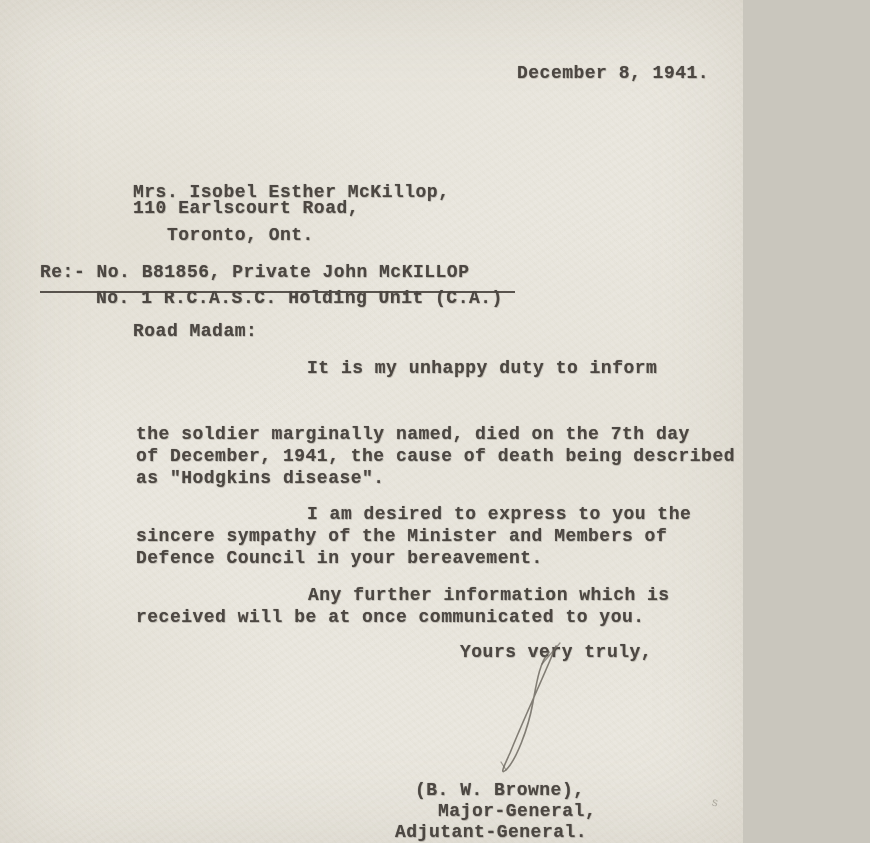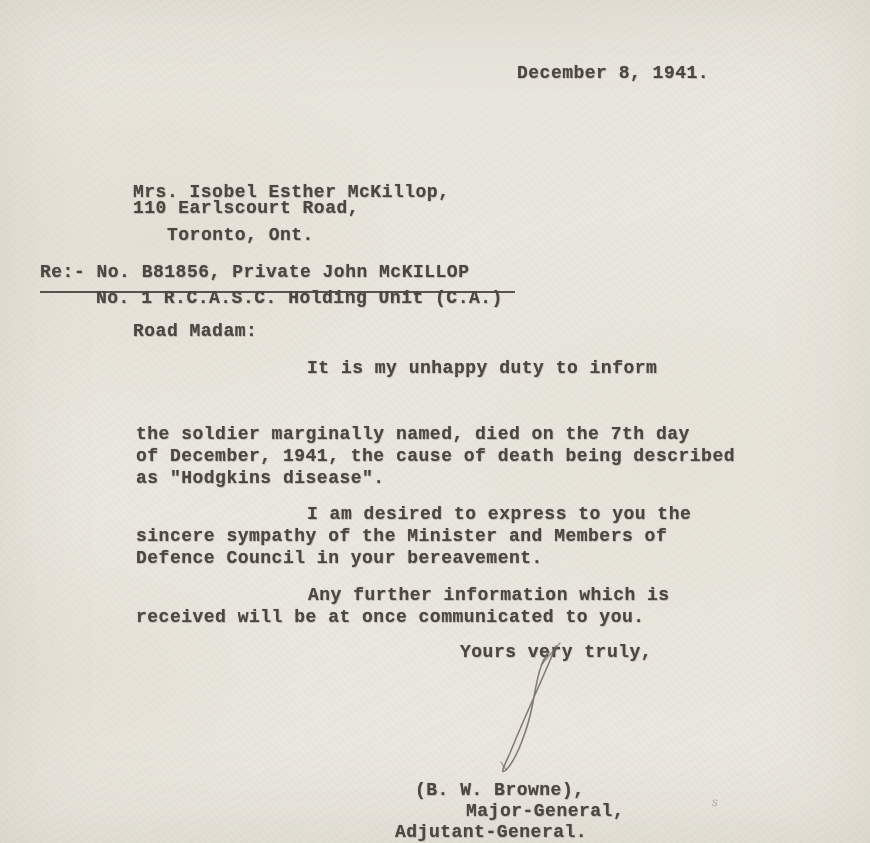--- a/index.html
+++ b/index.html
@@ -3,21 +3,21 @@
 <meta charset="utf-8">
 <style>
   html, body {
     margin: 0;
     padding: 0;
     background: #c9c6bd;
     font-family: "Liberation Mono", "DejaVu Sans Mono", monospace;
   }
   .paper {
     position: relative;
-    width: 870px;
+    width: 743px;
     height: 843px;
     overflow: hidden;
     background-color: #eae7de;
     background-image:
       radial-gradient(ellipse 420px 300px at 18% 28%, rgba(216,211,197,0.35), rgba(216,211,197,0) 70%),
       radial-gradient(ellipse 500px 360px at 78% 55%, rgba(222,218,206,0.30), rgba(222,218,206,0) 70%),
       radial-gradient(ellipse 300px 220px at 10% 80%, rgba(214,209,195,0.25), rgba(214,209,195,0) 70%),
       radial-gradient(ellipse 360px 240px at 55% 8%, rgba(230,227,218,0.5), rgba(230,227,218,0) 70%),
       repeating-linear-gradient(47deg, rgba(120,112,96,0.018) 0 2px, rgba(255,255,255,0.02) 2px 5px),
       repeating-linear-gradient(-31deg, rgba(120,112,96,0.015) 0 3px, rgba(255,255,255,0.02) 3px 7px);
@@ -88,16 +88,16 @@
 
   <svg class="sig-svg" viewBox="0 0 120 140">
     <path d="M 86 8 C 74 38, 54 80, 40 115 C 33 130, 30 137, 36 132 C 46 122, 58 92, 63 64 C 67 42, 70 24, 79 14" fill="none" stroke="rgba(104,99,90,0.8)" stroke-width="1.6" stroke-linecap="round"></path>
     <path d="M 72 26 L 90 5" fill="none" stroke="rgba(104,99,90,0.65)" stroke-width="1.3" stroke-linecap="round"></path>
     <path d="M 36 132 L 31 124" fill="none" stroke="rgba(104,99,90,0.6)" stroke-width="1.2" stroke-linecap="round"></path>
   </svg>
 
   <div class="pencil-mark">s</div>
 
   <div class="tw" style="left:415px; top:779px;">(B. W. Browne),</div>
-  <div class="tw" style="left:445px; top:800px;padding-left:21px;">Major-General,</div>
+  <div class="tw" style="left:417px; top:800px;padding-left:21px;">Major-General,</div>
   <div class="tw" style="left:395px; top:821px;">Adjutant-General.</div>
 
 </div>
 
 </body></html>

